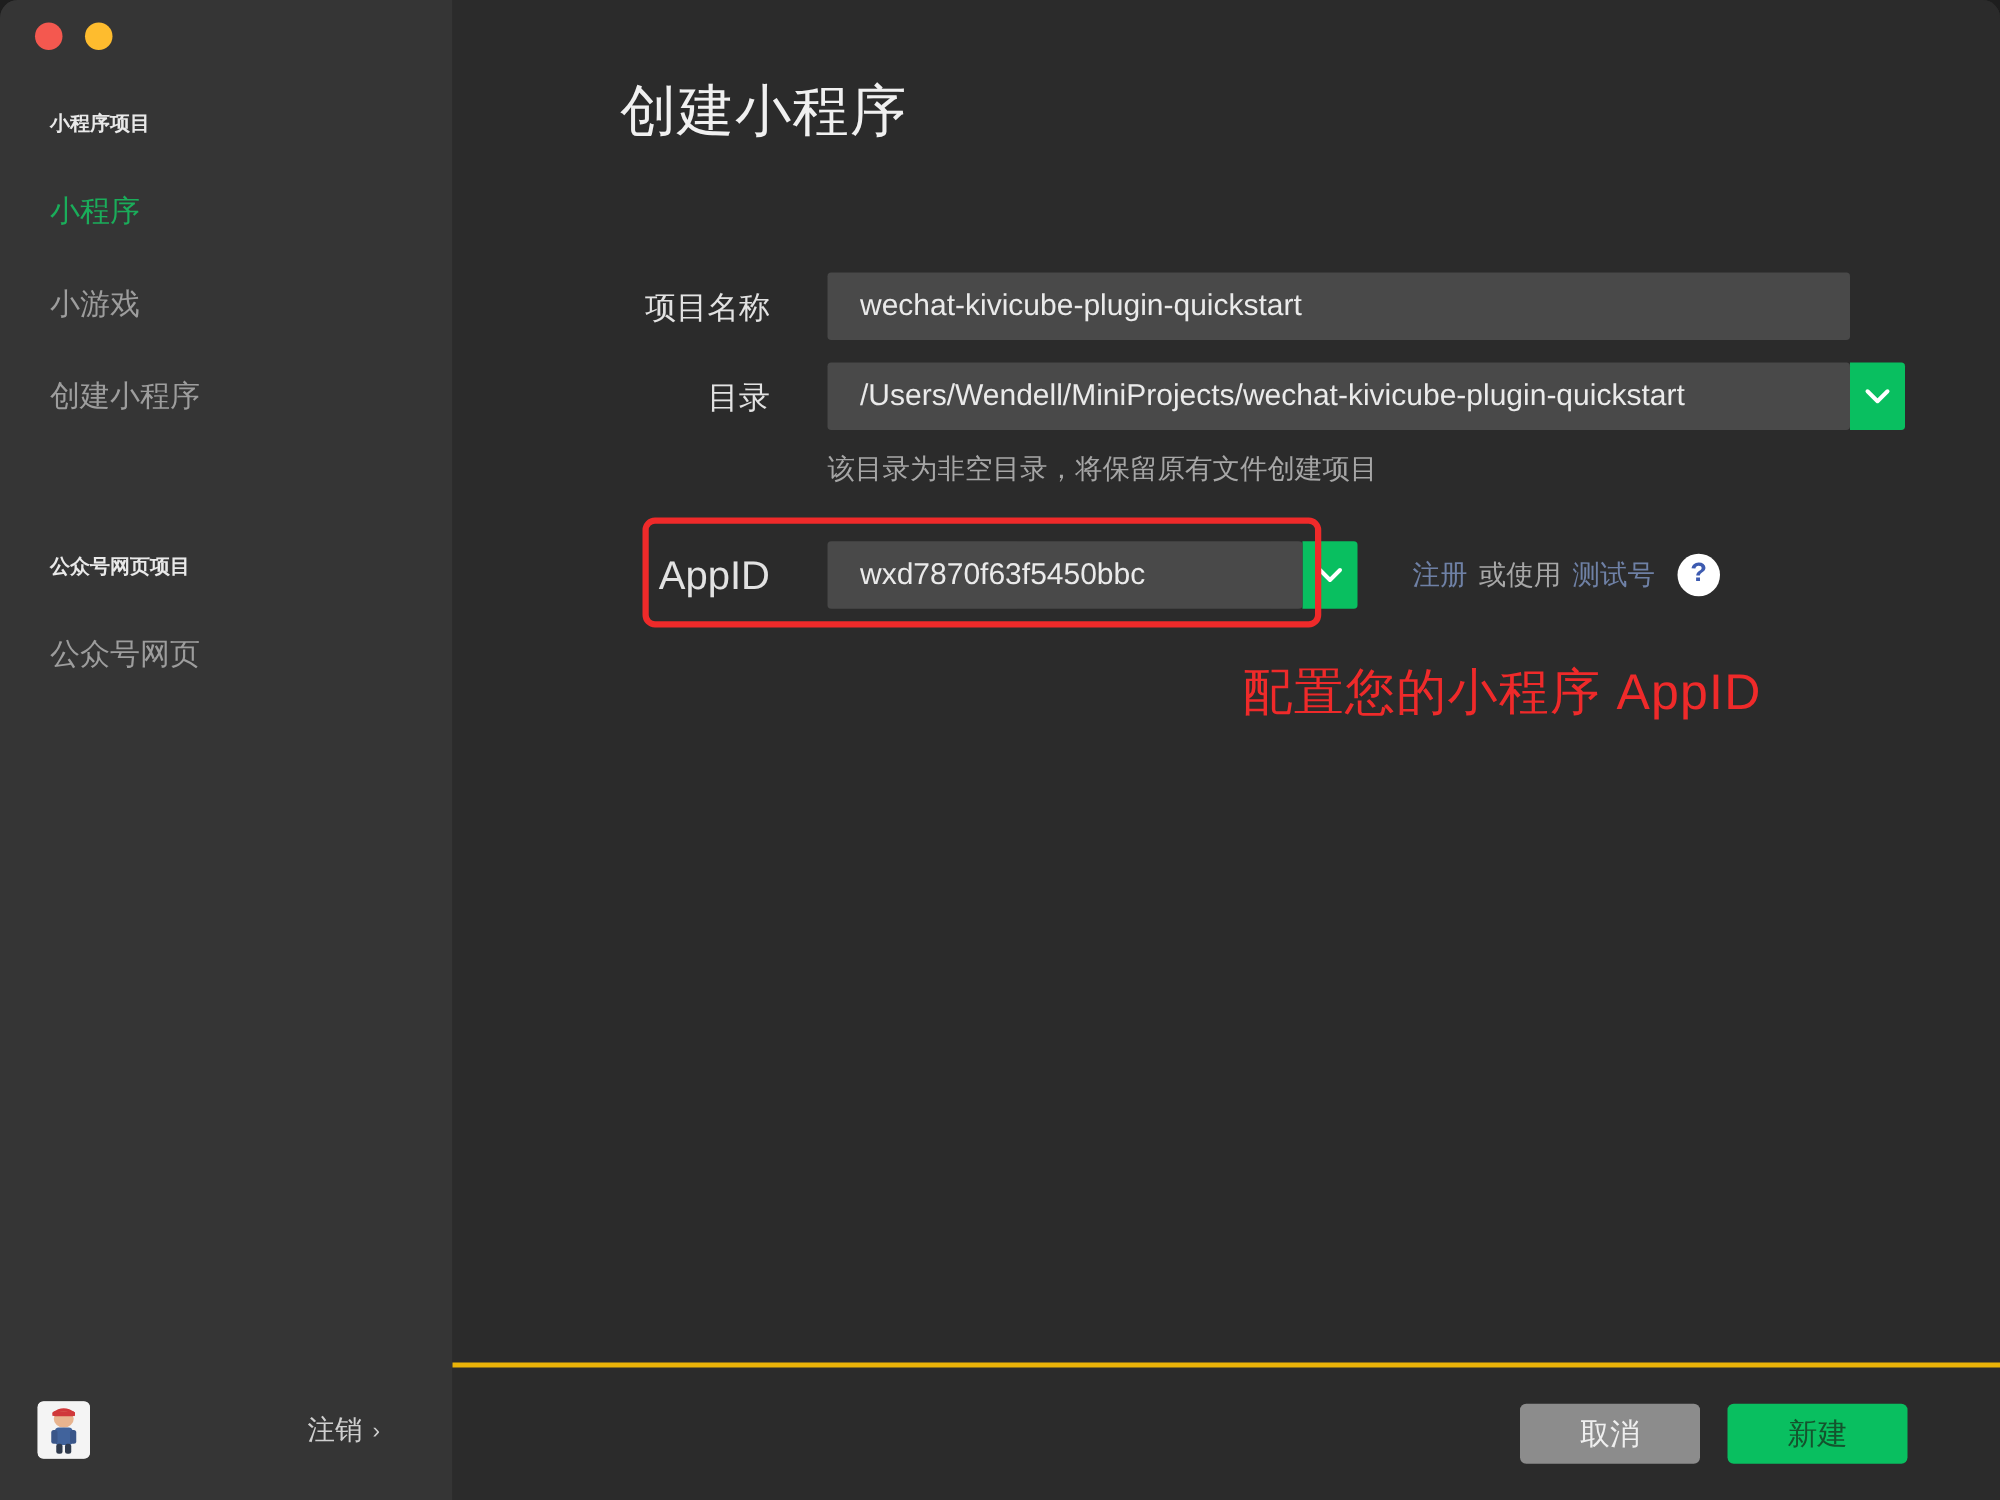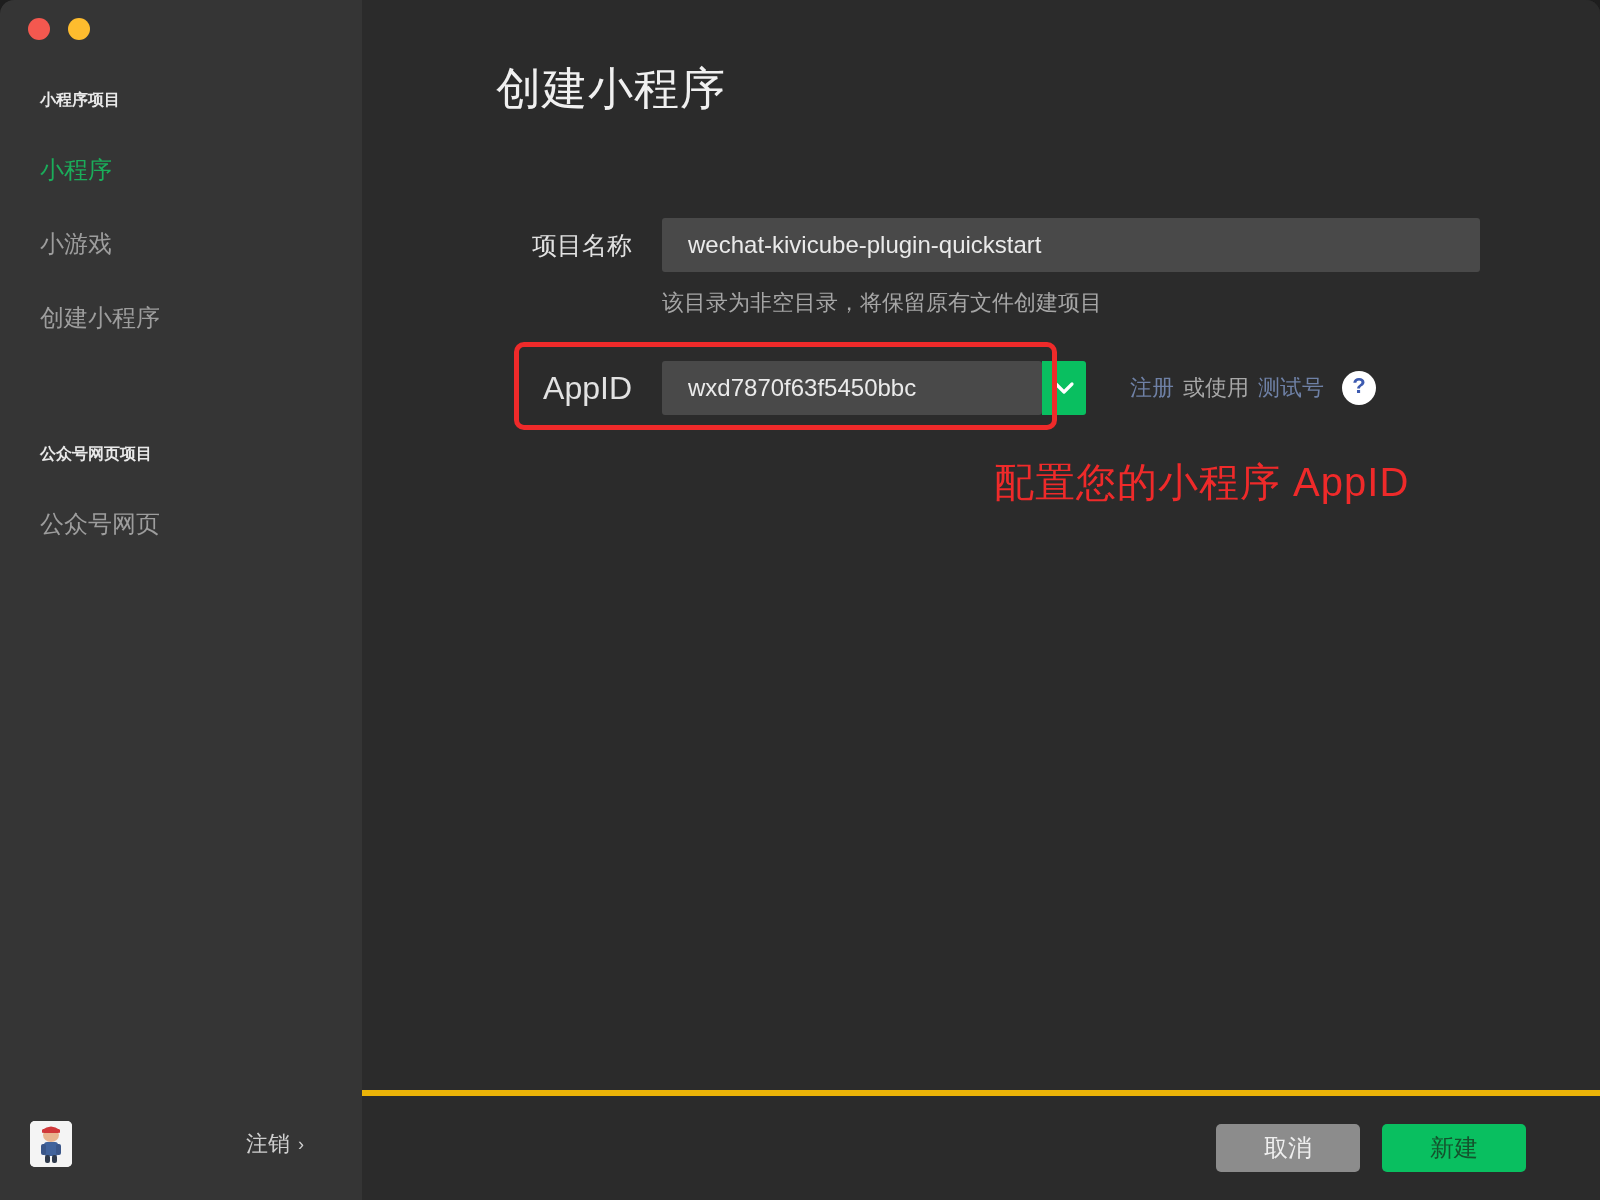--- a/index.html
+++ b/index.html
@@ -145,21 +145,21 @@
 
   .form-row {
     display: flex;
     align-items: center;
     position: relative;
   }
 
   .form-label {
     width: 300px;            
     text-align: right;
-    padding-right: 30px;
+    padding-right: 46px;
     font-size: 25px;
     color: #e2e2e2;
     flex: 0 0 auto;
   }
   .form-label.appid-label { font-size: 32px; }
 
   .field {
     position: relative;
     height: 54px;
     background: #494949;
@@ -262,21 +262,21 @@
     line-height: 1.1;
   }
 
   
   .main-footer {
     position: absolute;
     left: 0;
     bottom: 0;
     width: 100%;
     height: 110px;
-    border-top: 6px solid #eab308;
+    border-top: 4px solid #eab308;
     display: flex;
     align-items: center;
     justify-content: flex-end;
     padding-right: 74px;
     gap: 22px;
   }
   .btn {
     width: 144px;
     height: 48px;
     border-radius: 5px;
@@ -345,20 +345,31 @@
 
     <div class="form">
 
       <div class="form-row">
         <div class="form-label">项目名称</div>
         <div class="field field-name">
           <input type="text" value="wechat-kivicube-plugin-quickstart" style="">
         </div>
       </div>
 
+      <div class="form-row row-dir">
+        <div class="form-label">目录</div>
+        <div class="field field-dir">
+          <input type="text" value="/Users/Wendell/MiniProjects/wechat-kivicube-plugin-quickstart" style="">
+        </div>
+        <div class="caret-btn">
+          <svg width="22" height="14" viewBox="0 0 22 14" aria-hidden="true">
+            <path d="M3 3 L11 11 L19 3" fill="none" stroke="#ffffff" stroke-width="3.2" stroke-linecap="round" stroke-linejoin="round"></path>
+          </svg>
+        </div>
+      </div>
 
       <div class="hint">该目录为非空目录，将保留原有文件创建项目</div>
 
       <div class="appid-wrap">
         <div class="redbox"></div>
 
         <div class="form-label appid-label">AppID</div>
 
         <div class="field field-appid">
           <input type="text" value="wxd7870f63f5450bbc" style="">

